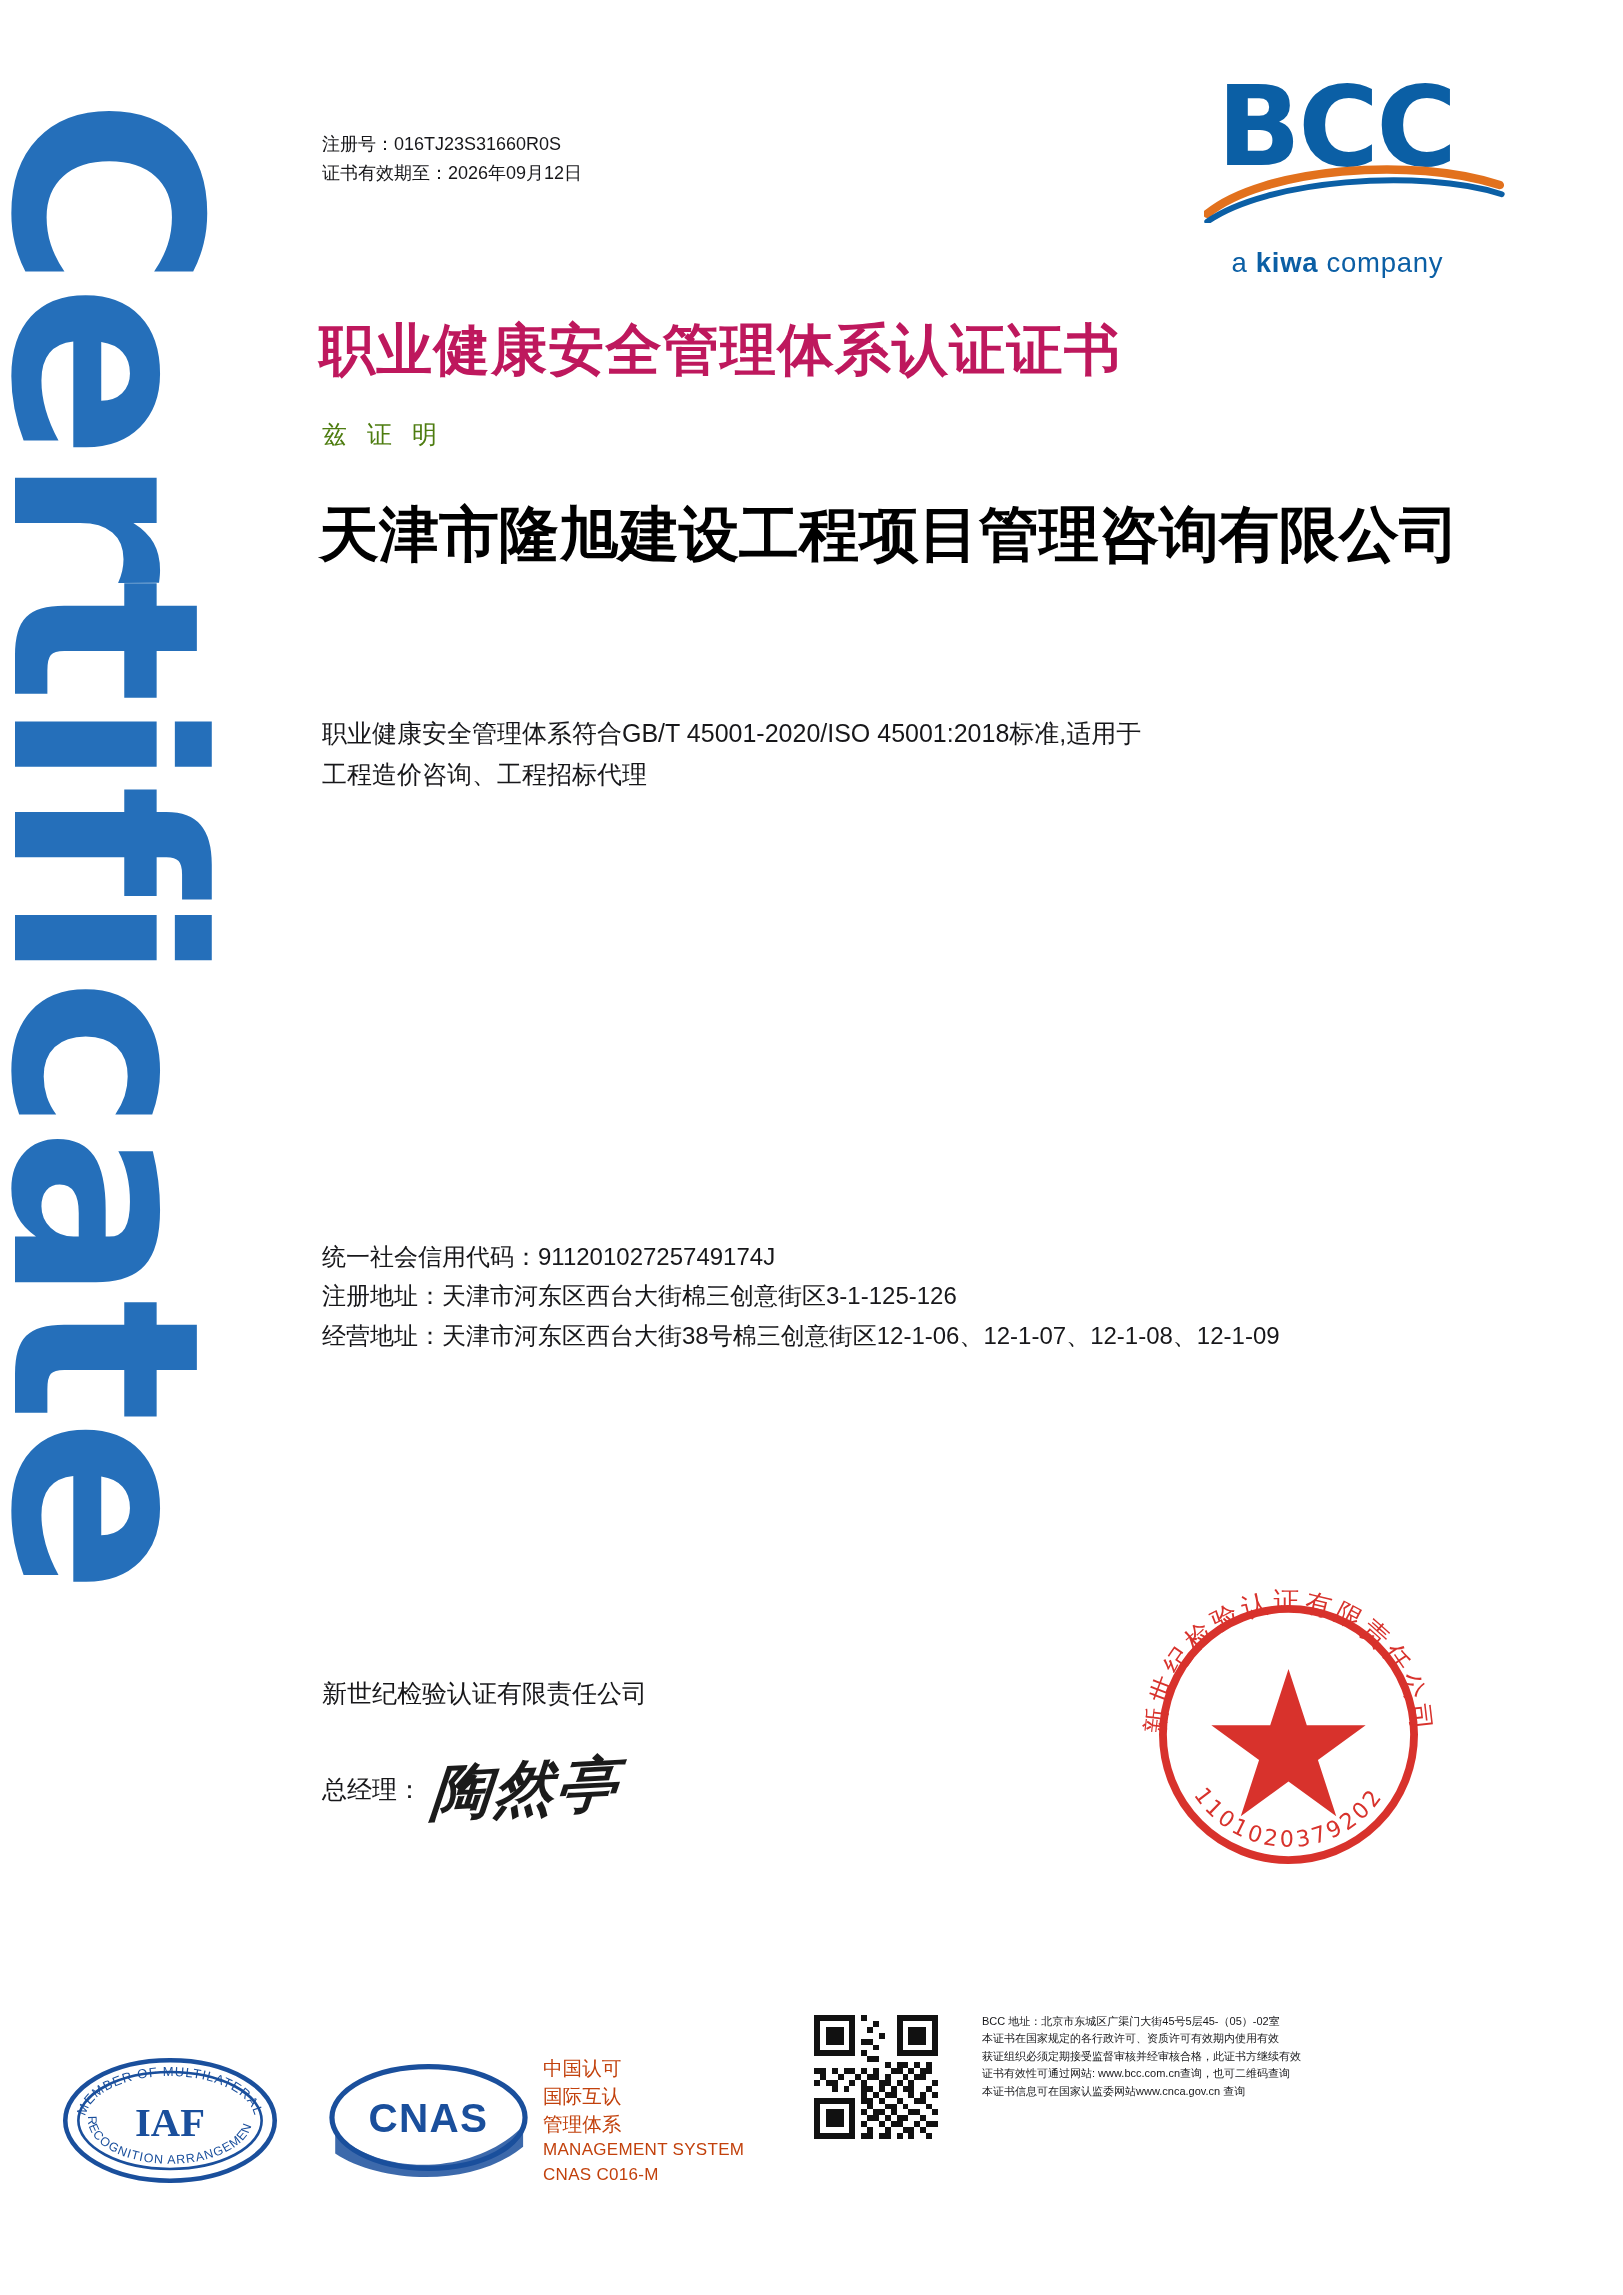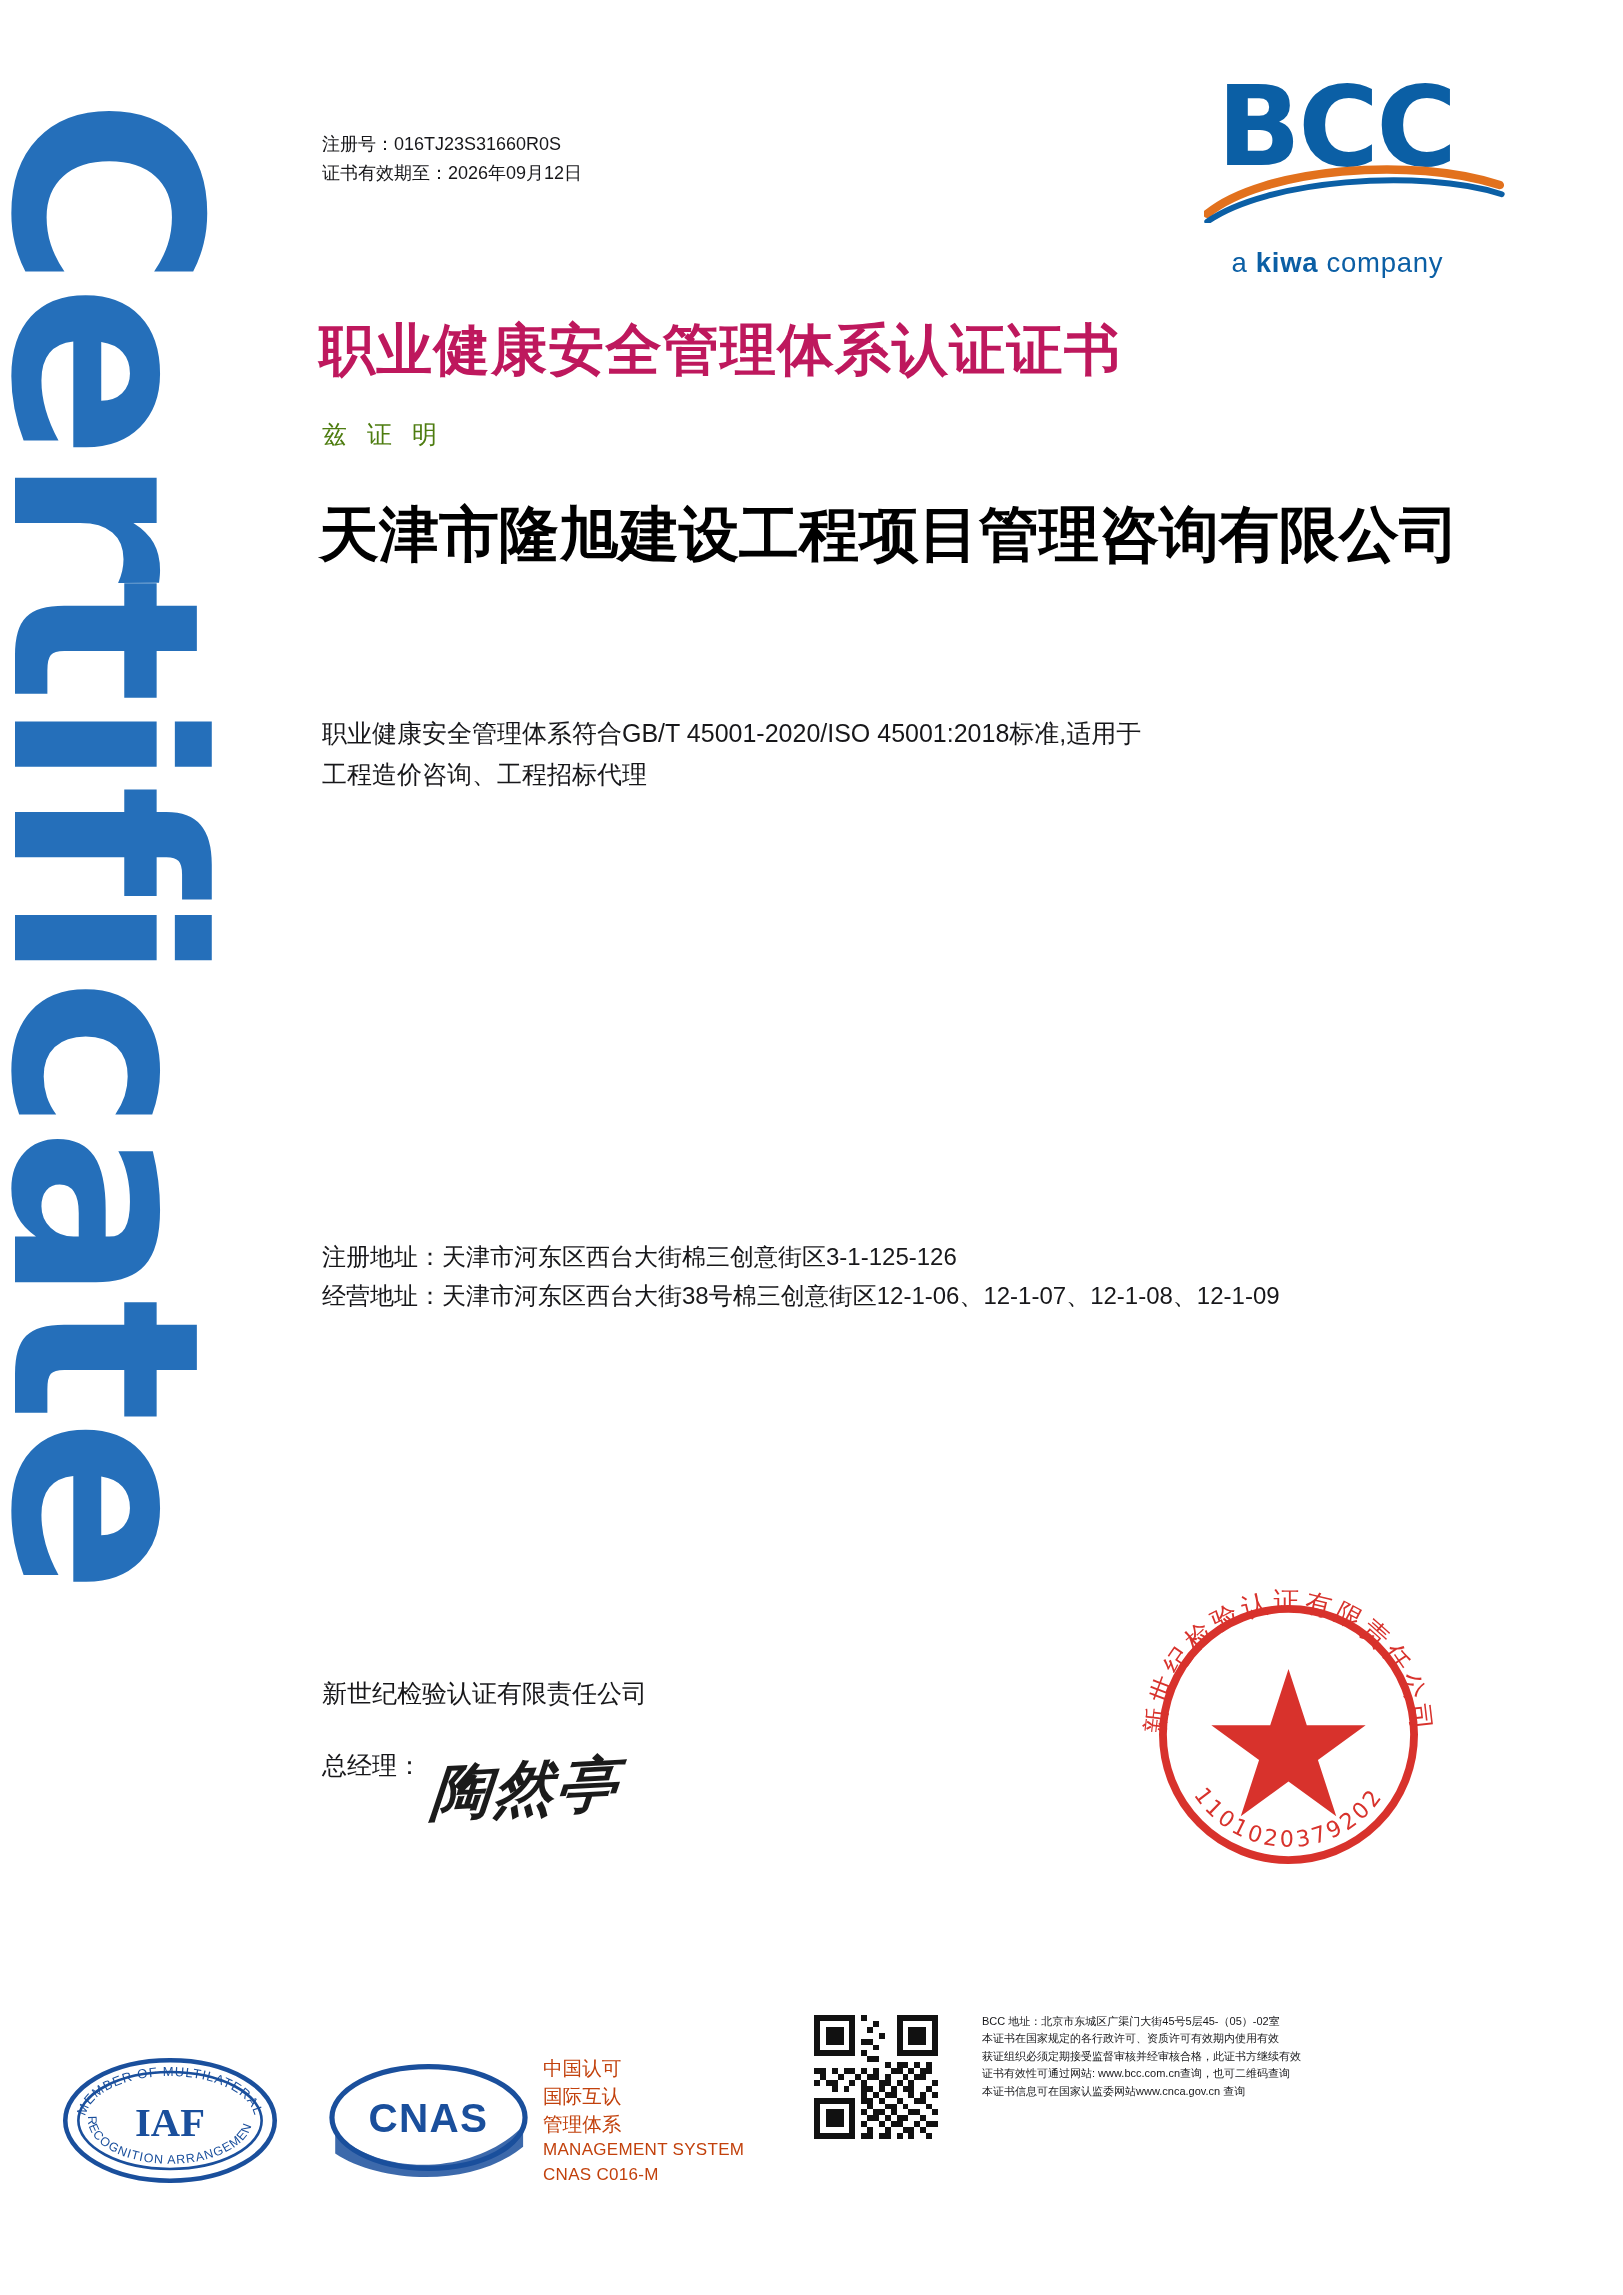--- a/index.html
+++ b/index.html
@@ -148,21 +148,21 @@
     left: 322px;
     top: 1677px;
     font-size: 25px;
     color: #17171a;
   }
   #gm-row {
     position: absolute;
     left: 322px;
     top: 1749px;
     display: flex;
-    align-items: flex-start;
+    align-items: center;
   }
   #gm-row .gm-label {
     font-size: 25px;
     color: #17171a;
   }
   #gm-row .signature {
     margin-left: 9.2px;
     font-family: "DejaVu Serif", serif;
     font-style: italic;
     font-weight: bold;
@@ -256,20 +256,23 @@
 <div id="cert-title">职业健康安全管理体系认证证书</div>
 <div id="hereby">兹 证 明</div>
 <div id="company-name">天津市隆旭建设工程项目管理咨询有限公司</div>
 
 <div id="scope">
   <div>职业健康安全管理体系符合GB/T 45001-2020/ISO 45001:2018标准,适用于</div>
   <div>工程造价咨询、工程招标代理</div>
 </div>
 
 <div id="details">
+  <div>
+    <span>统一社会信用代码：</span><span>91120102725749174J</span>
+  </div>
   <div>
     <span>注册地址：</span><span>天津市河东区西台大街棉三创意街区3-1-125-126</span>
   </div>
   <div>
     <span>经营地址：</span><span>天津市河东区西台大街38号棉三创意街区12-1-06、12-1-07、12-1-08、12-1-09</span>
   </div>
 </div>
 
 <div id="issuer">新世纪检验认证有限责任公司</div>
 <div id="gm-row">

